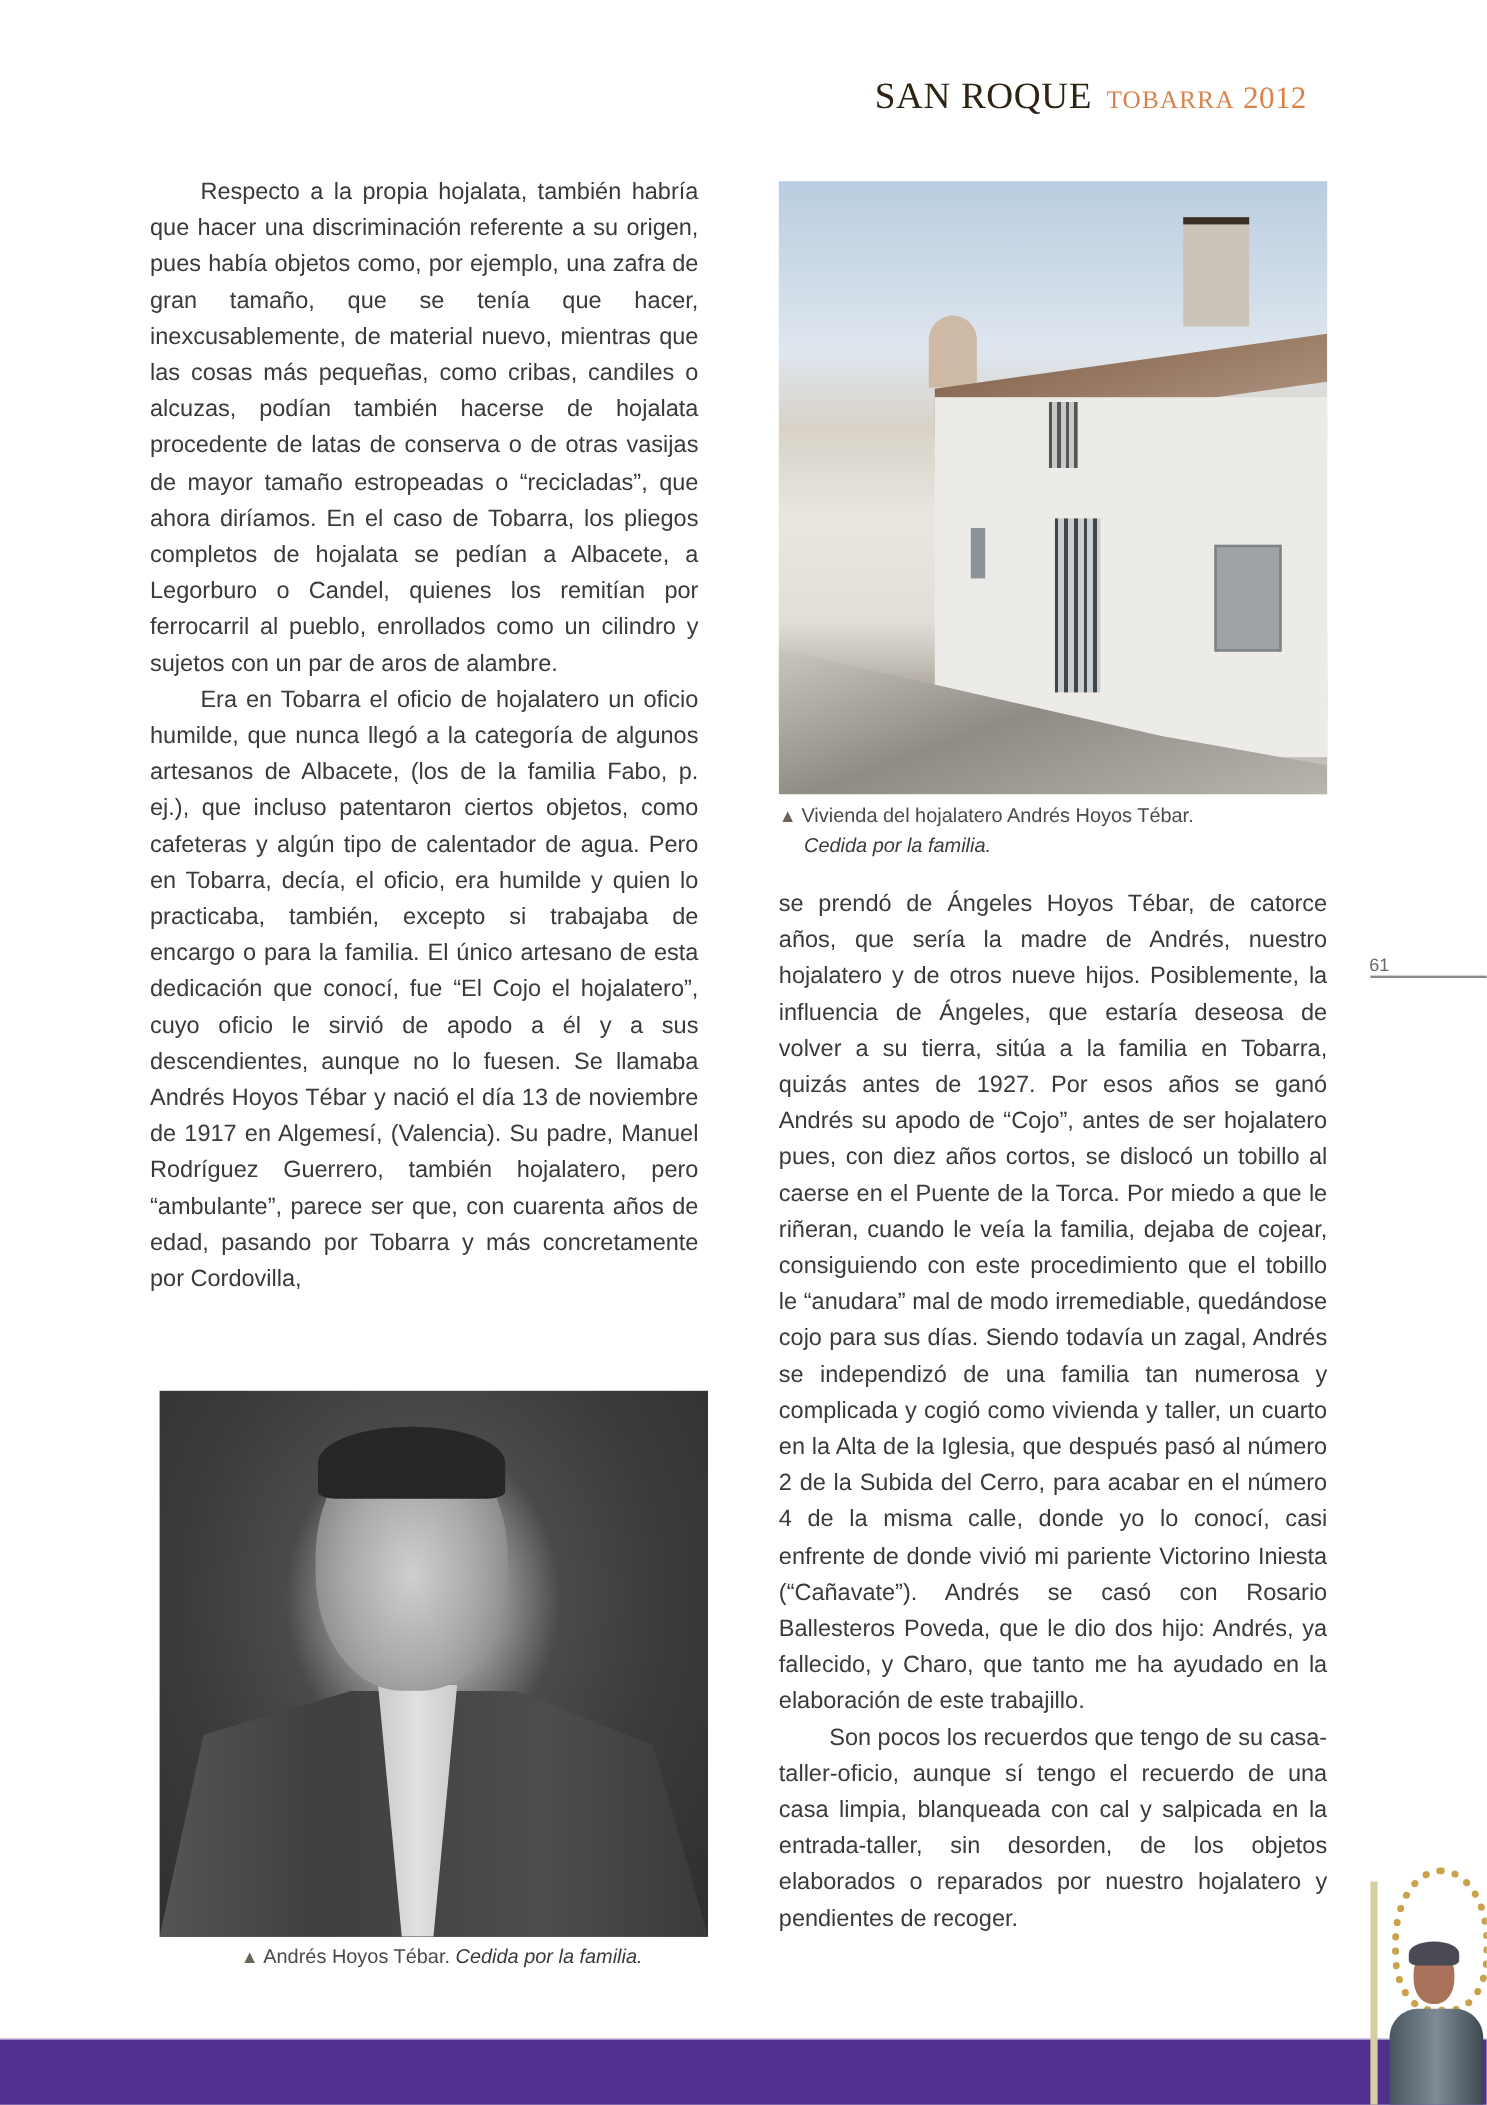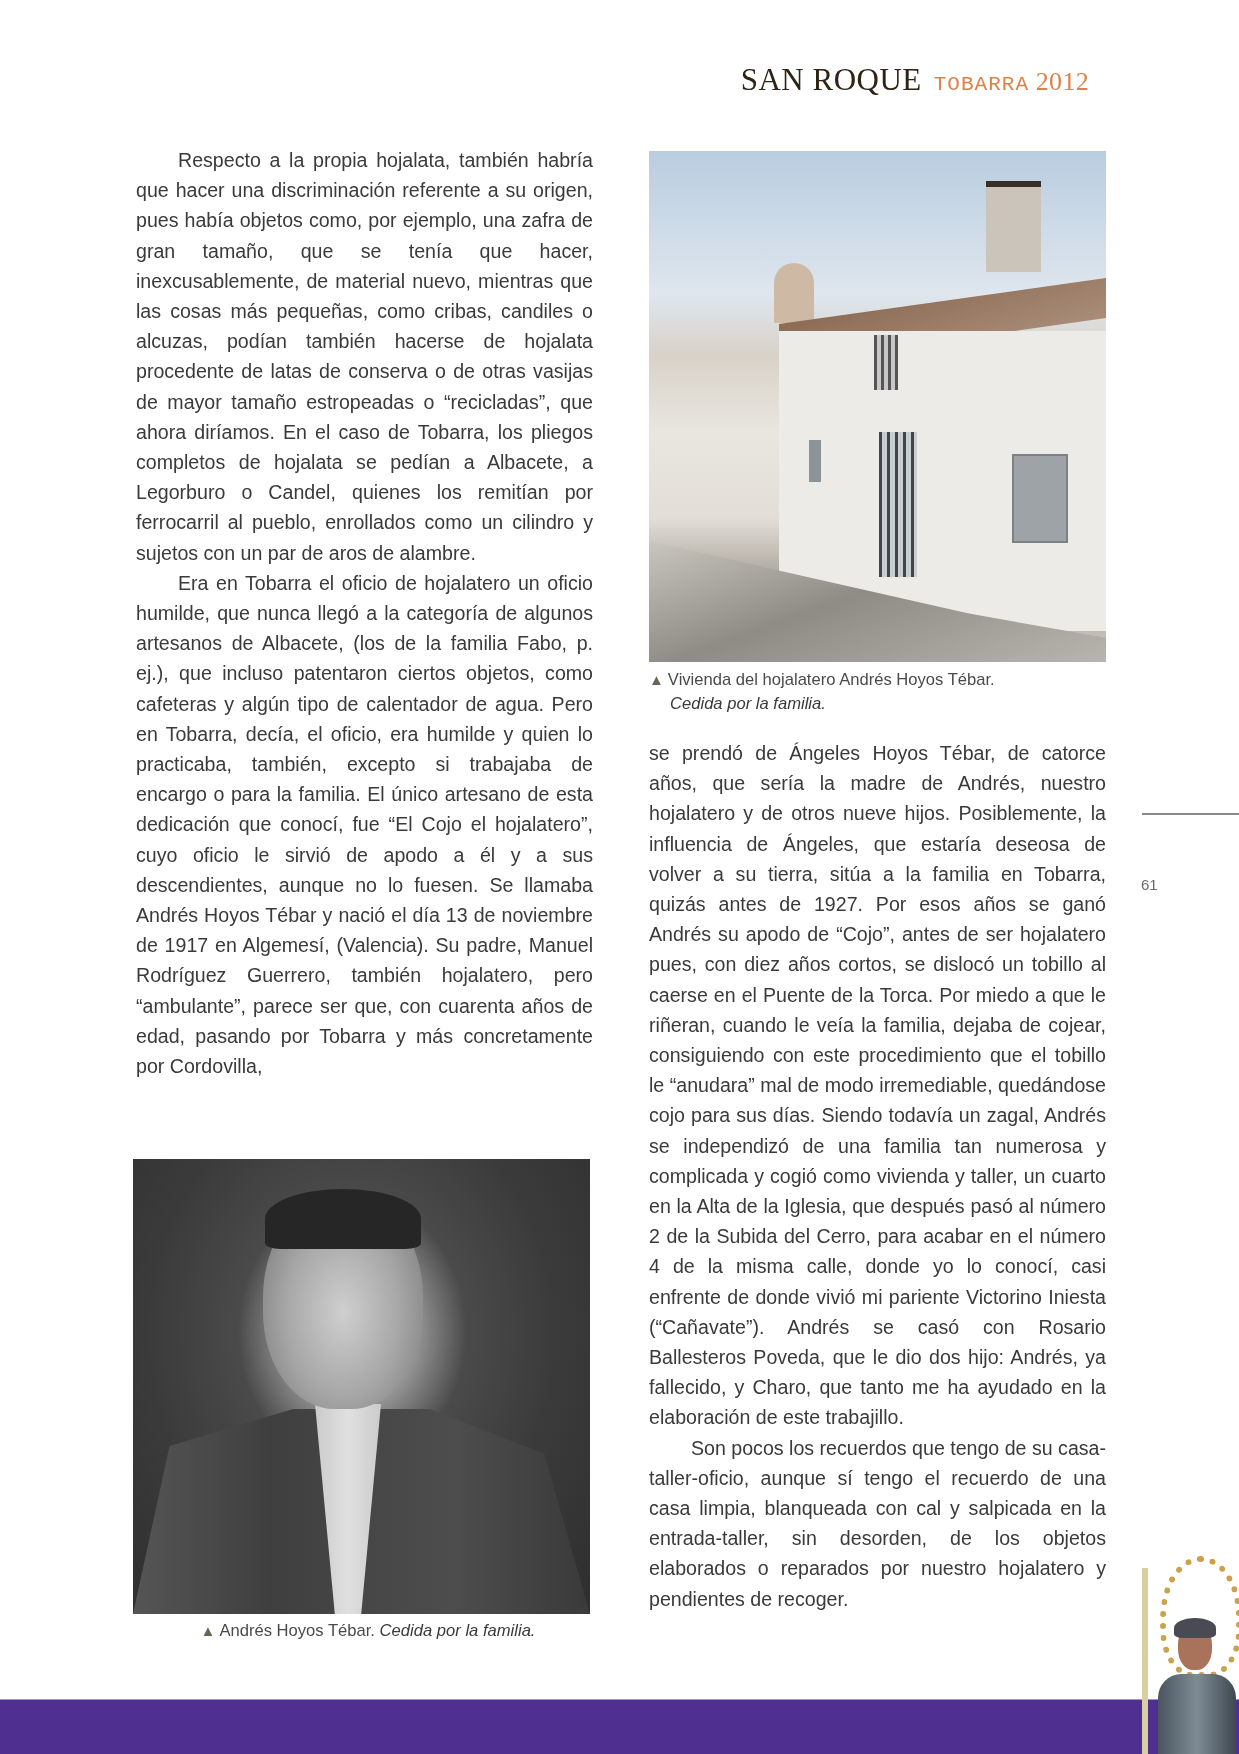--- a/index.html
+++ b/index.html
@@ -13,31 +13,31 @@
     position: absolute; top: 62px; right: 150px;
     font-family: "Liberation Serif", serif;
     white-space: nowrap;
   }
   .header .title {
     font-size: 31px; font-weight: normal; color: #2f2314; letter-spacing: 0.5px;
   }
   .header .sub {
     font-size: 26px; color: #d9834a; margin-left: 8px; letter-spacing: 0.3px;
   }
-  .header .sub .smallcaps { font-size: 21px; letter-spacing: 1px; font-family: Liberation Mono, monospace; }
+  .header .sub .smallcaps { font-size: 21px; letter-spacing: 1px; }
 
   .col {
     position: absolute;
     font-size: 19.6px; line-height: 30.2px;
     text-align: justify;
     hyphens: manual;
   }
   .col p { margin: 0; text-indent: 0; }
   .col p.indent { text-indent: 42px; }
-  .col-left { left: 136px; top: 145px; width: 457px; }
+  .col-left { left: 125px; top: 145px; width: 457px; }
   .col-right { left: 649px; top: 738px; width: 457px; }
 
   .photo {
     position: absolute; overflow: hidden;
   }
   .photo-house {
     left: 649px; top: 151px; width: 457px; height: 511px;
     background: linear-gradient(180deg, #b9cde0 0%, #dfe6ee 28%, #d8d2c8 40%, #e9e6e0 55%, #e2ded7 72%, #a9a39a 84%, #cfcbc5 100%);
   }
   .photo-portrait {
@@ -65,21 +65,21 @@
   .caption .tri { color: #6b6353; font-size: 15px; margin-right: 4px; }
   .caption em { font-style: italic; font-weight: normal; color: #3a3a3a; }
   .caption-house { left: 649px; top: 668px; width: 460px; }
   .caption-house .line2 { padding-left: 21px; display: block; }
   .caption-portrait { left: 133px; top: 1619px; width: 470px; white-space: nowrap; text-align: center; }
 
   .side-rule {
     position: absolute; left: 1142px; top: 813px; width: 97px; height: 2px; background: #8a8a8a;
   }
   .page-number {
-    position: absolute; left: 1141px; top: 876px; font-size: 15px; color: #6a6a6a;
+    position: absolute; left: 1141px; top: 796px; font-size: 15px; color: #6a6a6a;
   }
   .footer-band {
     position: absolute; left: 0; top: 1699px; width: 1239px; height: 55px;
     background: #4f2f8f; border-top: 1px solid #a691c9;
   }
   .statue {
     position: absolute; left: 1120px; top: 1556px; width: 119px; height: 198px;
   }
   .statue .halo { position:absolute; left: 40px; top: 0; width: 70px; height: 110px; border: 6px dotted #c9a249; border-radius: 50% 50% 40% 40%; }
   .statue .face { position:absolute; left: 58px; top: 68px; width: 34px; height: 46px; background: #a8735a; border-radius: 45%; }

